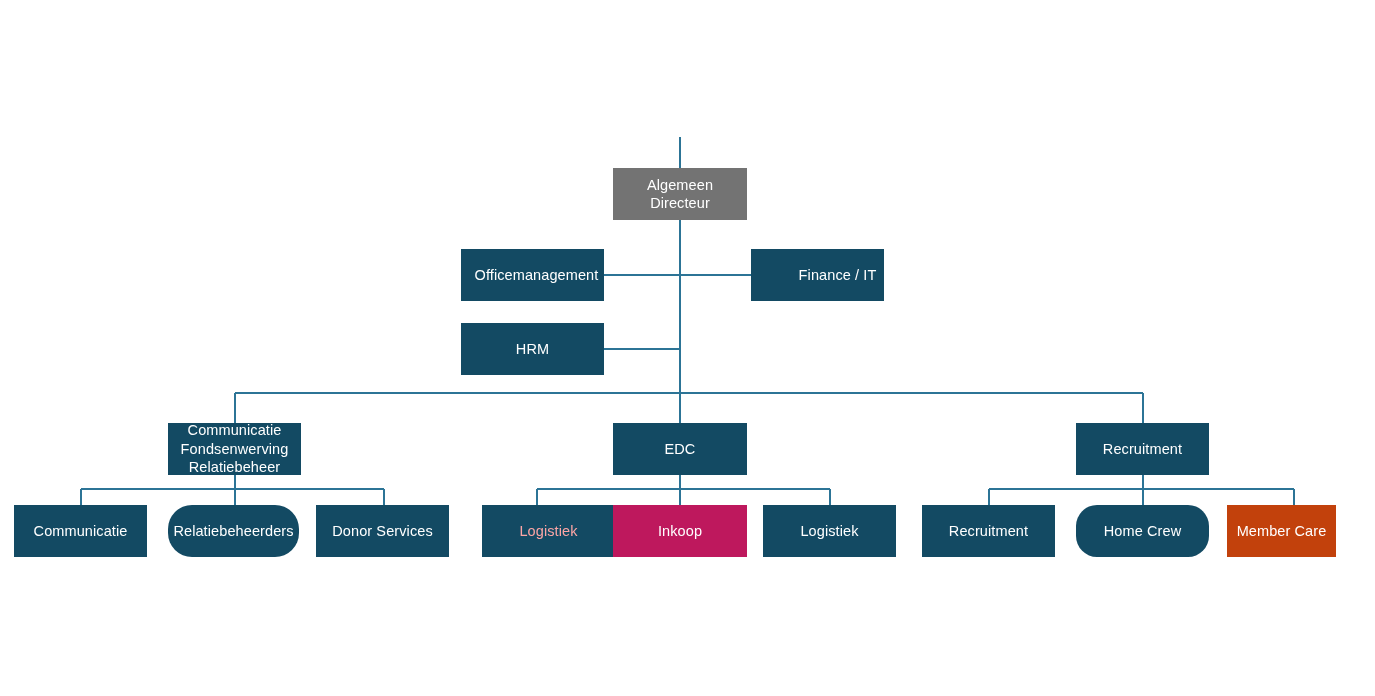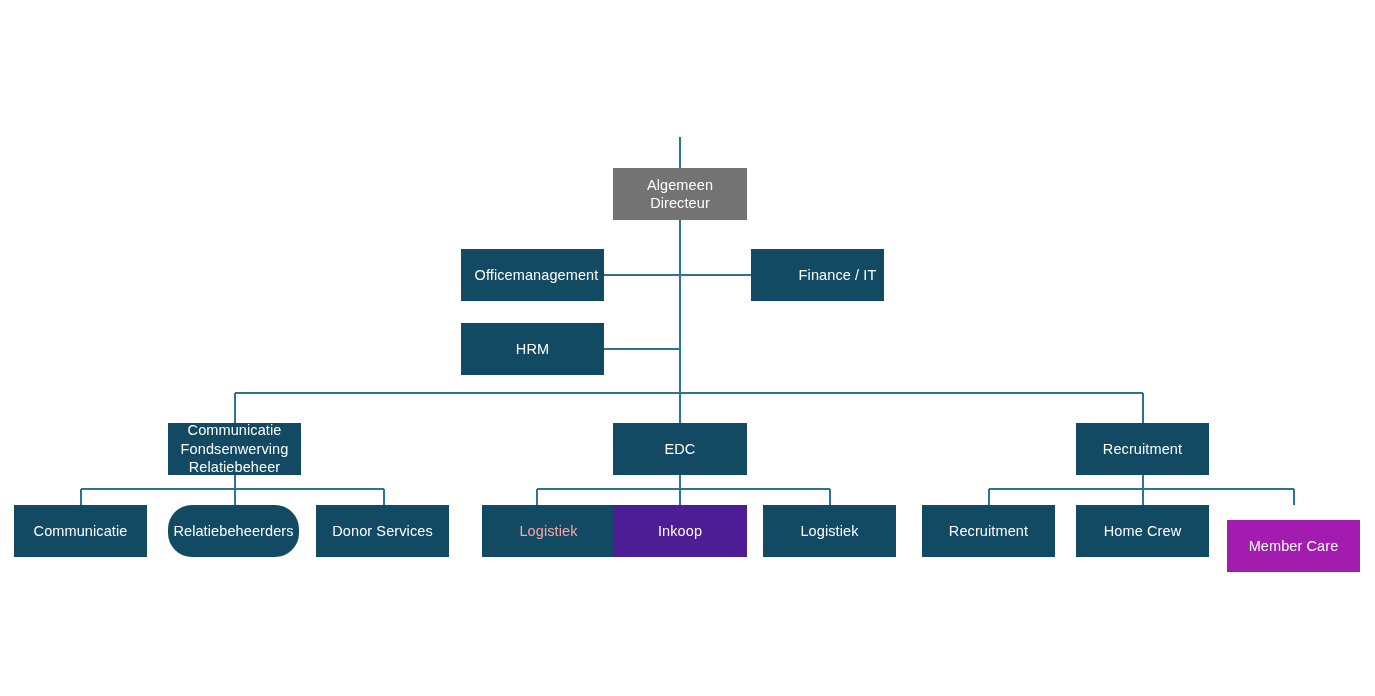--- a/index.html
+++ b/index.html
@@ -100,28 +100,28 @@
     </div>
     <div class="org-node" style="left: 168px; top: 505px; width: 131px; height: 52px; background: rgb(19, 74, 99); color: rgb(255, 255, 255); border-radius: 24px;">
       <span class="node-label">Relatiebeheerders</span>
     </div>
     <div class="org-node" style="left: 316px; top: 505px; width: 133px; height: 52px; background: rgb(19, 74, 99); color: rgb(255, 255, 255);">
       <span class="node-label">Donor Services</span>
     </div>
     <div class="org-node" style="left: 470px; top: 505px; width: 133px; height: 52px; background: rgb(19, 74, 99); color: #fca5a5; margin-left: 12px;">
       <span class="node-label">Logistiek</span>
     </div>
-    <div class="org-node" style="left: 613px; top: 505px; width: 134px; height: 52px; background: #4c1d95; color: rgb(255, 255, 255);">
+    <div class="org-node" style="left: 613px; top: 505px; width: 134px; height: 52px; background: #be185d; color: rgb(255, 255, 255);">
       <span class="node-label">Inkoop</span>
     </div>
     <div class="org-node" style="left: 763px; top: 505px; width: 133px; height: 52px; background: rgb(19, 74, 99); color: rgb(255, 255, 255);">
       <span class="node-label">Logistiek</span>
     </div>
     <div class="org-node" style="left: 922px; top: 505px; width: 133px; height: 52px; background: rgb(19, 74, 99); color: rgb(255, 255, 255);">
       <span class="node-label">Recruitment</span>
     </div>
-    <div class="org-node" style="left: 1076px; top: 505px; width: 133px; height: 52px; background: rgb(19, 74, 99); color: rgb(255, 255, 255);">
+    <div class="org-node" style="left: 1076px; top: 505px; width: 133px; height: 52px; background: rgb(19, 74, 99); color: rgb(255, 255, 255); border-radius: 21px;">
       <span class="node-label">Home Crew</span>
     </div>
-    <div class="org-node" style="left: 1227px; top: 520px; width: 133px; height: 52px; background: #a21caf; color: rgb(255, 255, 255);">
+    <div class="org-node" style="left: 1227px; top: 505px; width: 109px; height: 52px; background: #c2410c; color: rgb(255, 255, 255);">
       <span class="node-label">Member Care</span>
     </div>
   </div>
 
 </body></html>

